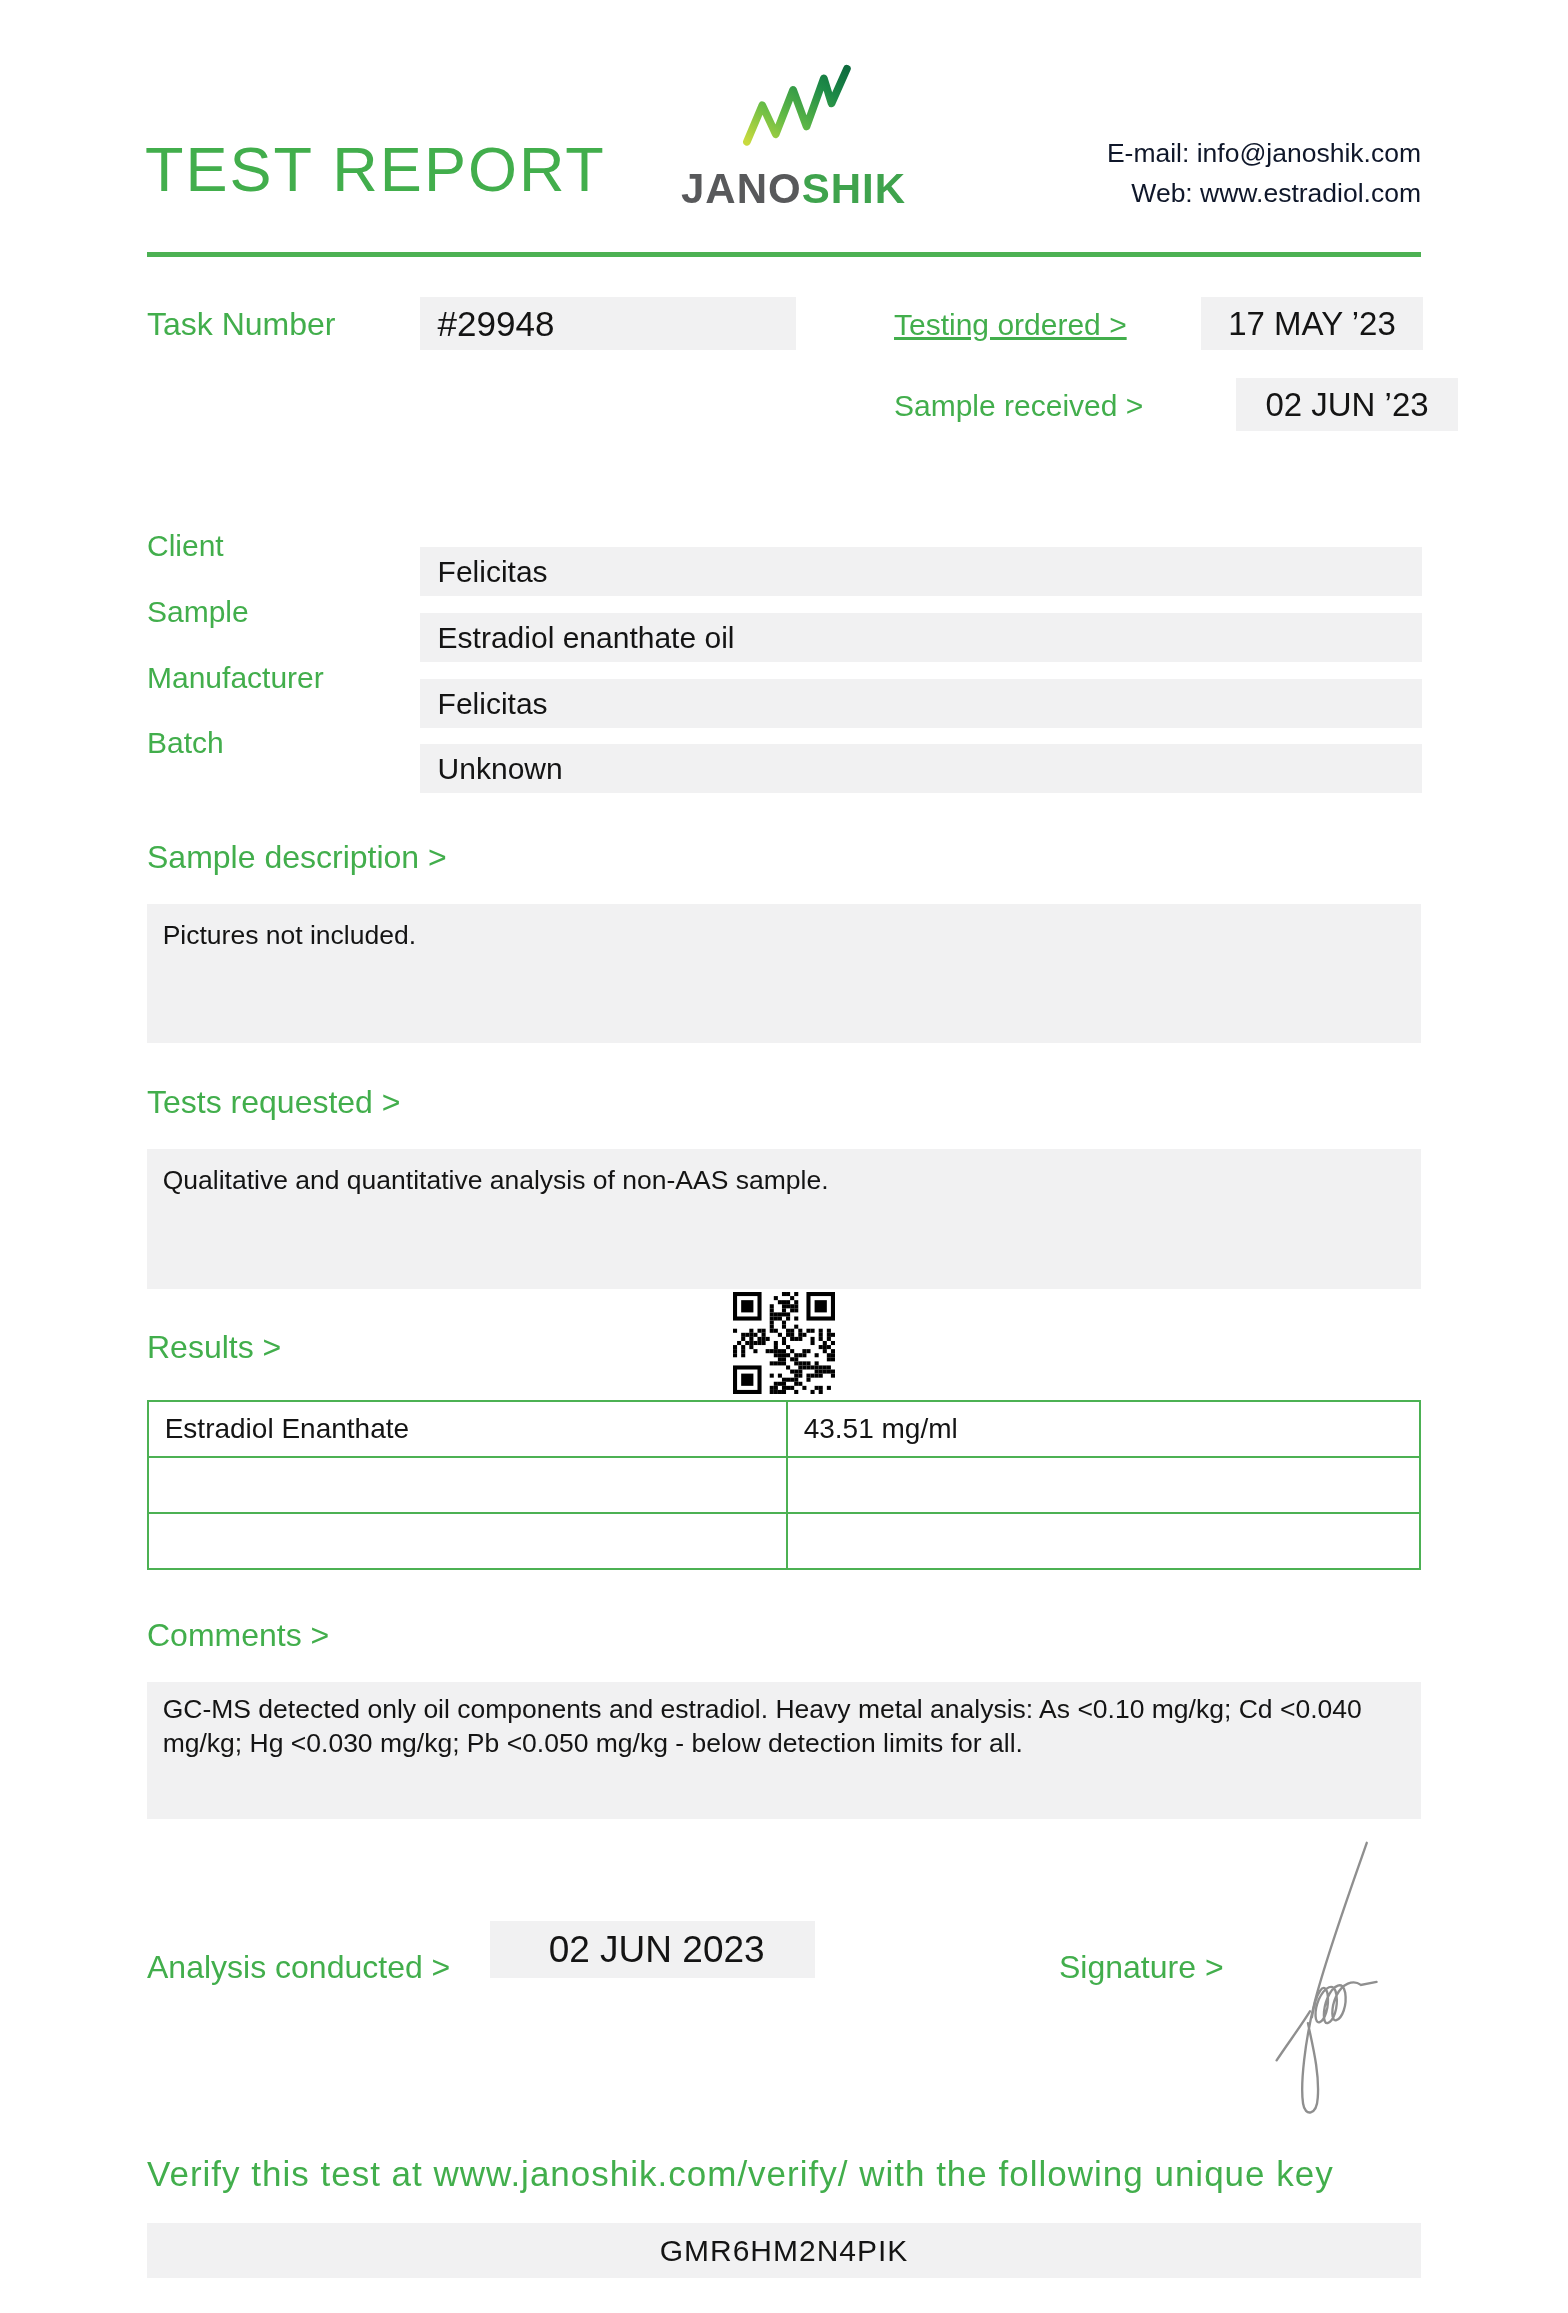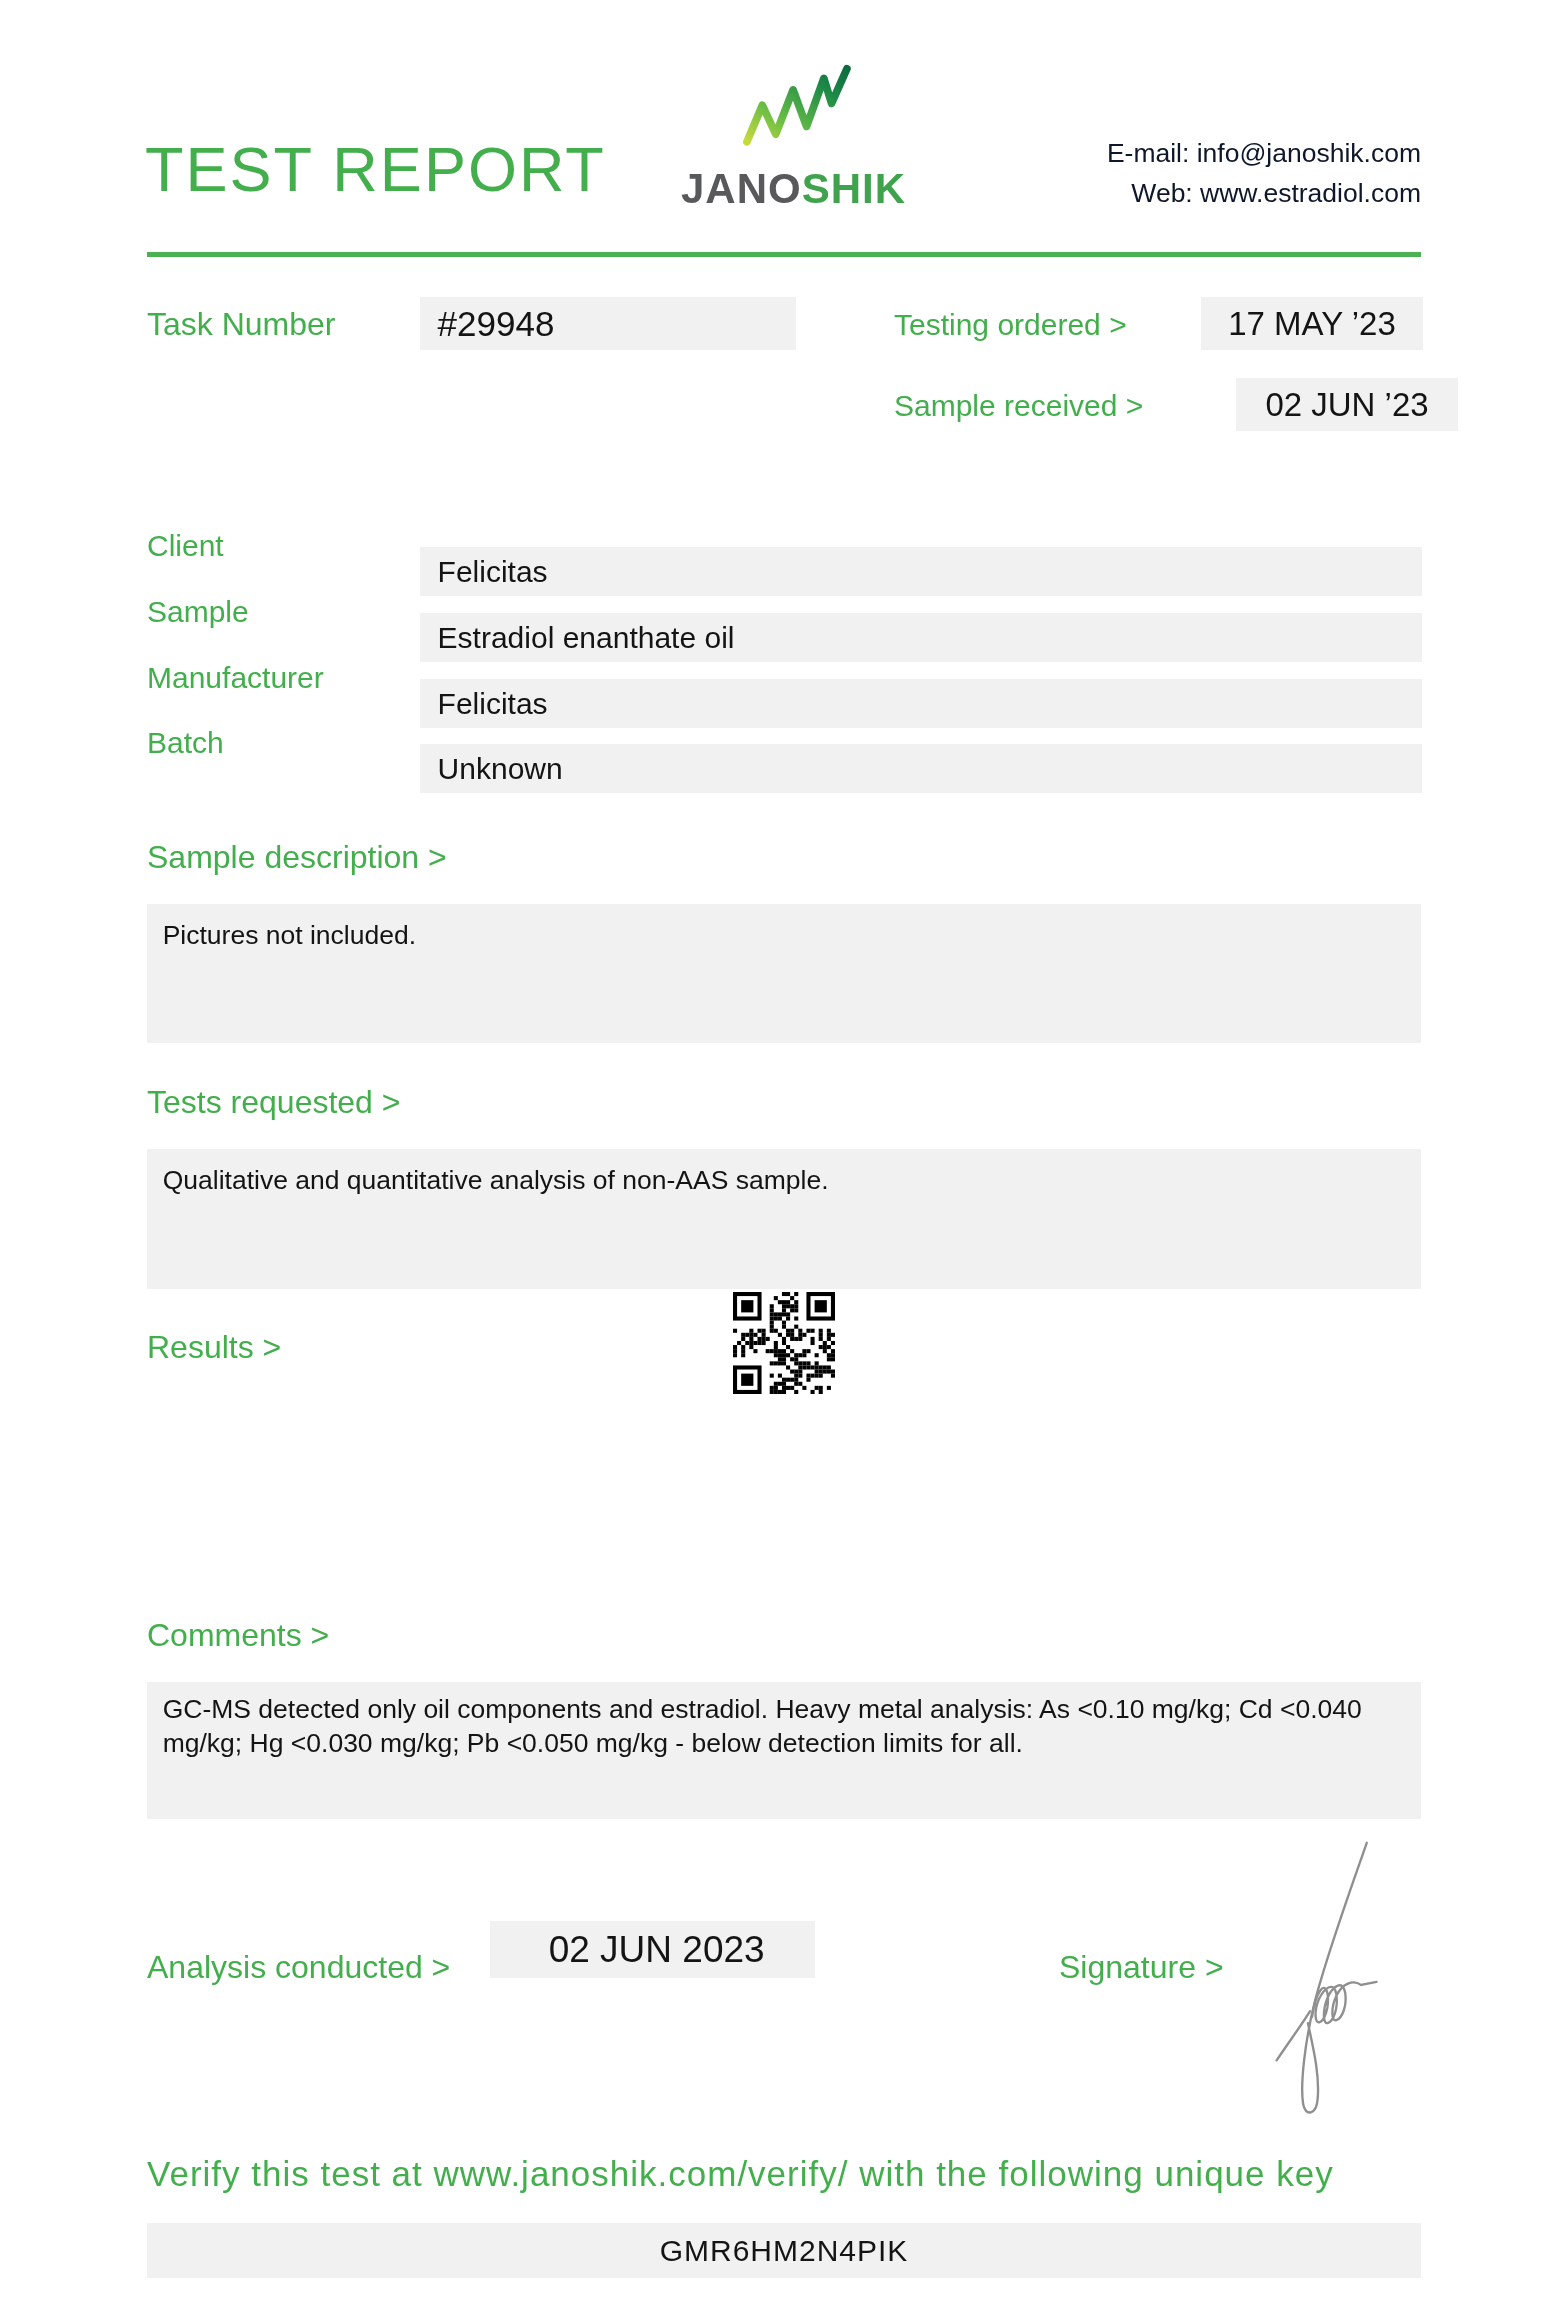--- a/index.html
+++ b/index.html
@@ -25,21 +25,21 @@
   .green-label { color:#42ae4c; font-size:30px; }
   .green-heading { color:#42ae4c; font-size:32px; }
 
   .gbox { background:#f1f1f2; }
   .val { color:#141414; }
 
   .task-label { left:147px; top:306px; font-size:32px; }
   .task-box { left:420px; top:297px; width:376px; height:53px; }
   .task-box .val { display:block; padding-left:17.6px; font-size:35px; line-height:53px; }
 
-  .ord-label { left:894px; top:308px; }
+  .ord-label { left:894px; top:308px;text-decoration:underline; }
   .ord-box { left:1201px; top:297px; width:222px; height:53px; text-align:center; }
   .ord-box .val, .rec-box .val { display:block; font-size:33px; line-height:53px; }
   .rec-label { left:894px; top:389px; }
   .rec-box { left:1201px; top:378px; width:222px; height:53px; text-align:center;margin-left:35px; }
 
   .drow-box { left:420px; width:1002px; height:49px;margin-top:28px; }
   .drow-box .val { display:block; padding-left:17.6px; font-size:30px; line-height:49px; }
   .dlabel { left:147px; font-size:30px; }
 
   .section-box { left:147px; width:1274px; }
@@ -330,20 +330,36 @@
         <rect x="8" y="8" width="12" height="12"></rect>
         <rect x="72" y="0" width="28" height="28"></rect>
         <rect x="76" y="4" width="20" height="20" fill="#fff"></rect>
         <rect x="80" y="8" width="12" height="12"></rect>
         <rect x="0" y="72" width="28" height="28"></rect>
         <rect x="4" y="76" width="20" height="20" fill="#fff"></rect>
         <rect x="8" y="80" width="12" height="12"></rect>
       </svg>
   </div>
 
+  <table class="abs results-table">
+    <tbody>
+        <tr>
+      <td class="c1">Estradiol Enanthate</td>
+      <td>43.51 mg/ml</td>
+    </tr>
+    <tr>
+      <td class="c1"></td>
+      <td></td>
+    </tr>
+    <tr>
+      <td class="c1"></td>
+      <td></td>
+    </tr>
+  </tbody>
+    </table>
 
   <div class="abs green-heading" style="left:147px; top:1617px">Comments &gt;</div>
   <div class="abs gbox section-box" style="top:1682px; height:137px">
     <span class="txt" style="padding:9.8px 15.7px">GC-MS detected only oil components and estradiol. Heavy metal analysis: As &lt;0.10 mg/kg; Cd &lt;0.040 mg/kg; Hg &lt;0.030 mg/kg; Pb &lt;0.050 mg/kg - below detection limits for all.</span>
   </div>
 
   <div class="abs green-heading an-label">Analysis conducted &gt;</div>
   <div class="abs gbox an-box">
     <span class="val">02 JUN 2023</span>
   </div>

